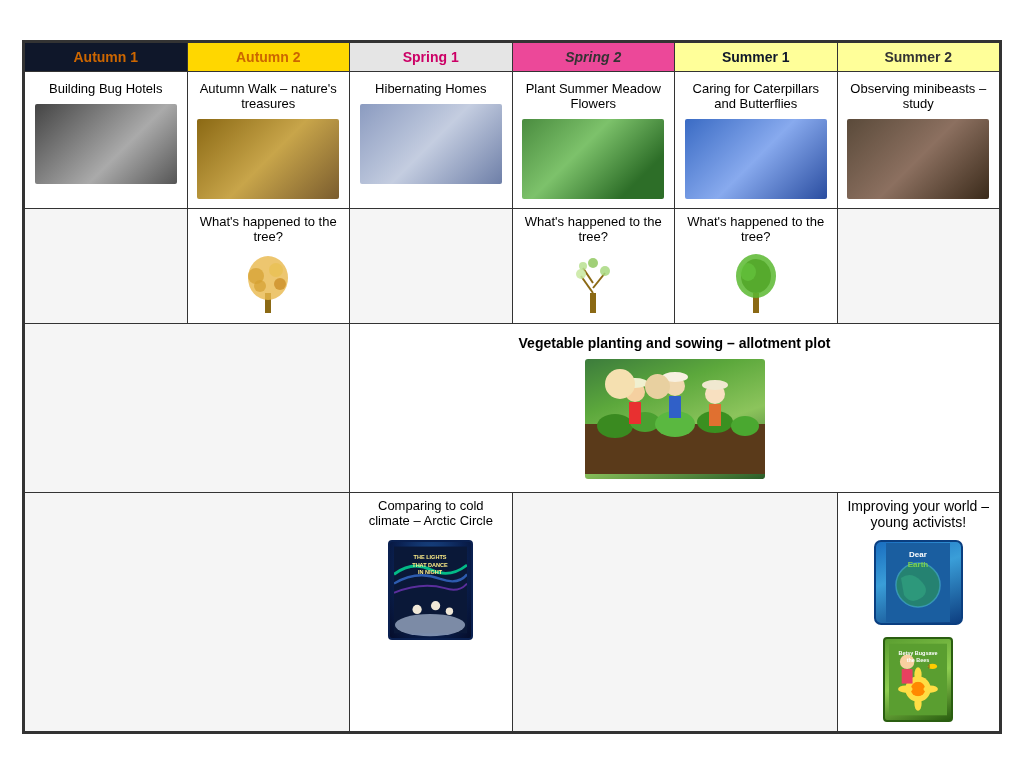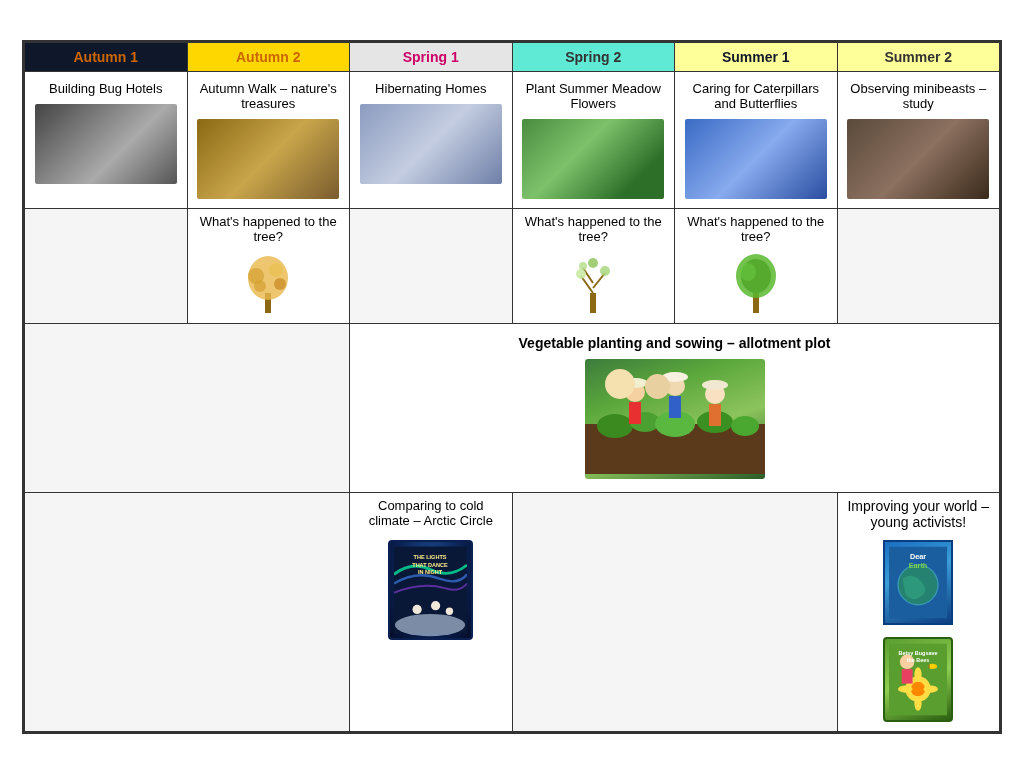--- a/index.html
+++ b/index.html
@@ -30,21 +30,21 @@
       text-align: center;
     }
     th {
       font-weight: bold;
       font-size: 14px;
       padding: 6px 4px;
     }
     .header-autumn1 { background: #0f172a; color: #cc6600; }
     .header-autumn2 { background: #ffd700; color: #cc6600; }
     .header-spring1 { background: #e5e5e5; color: #cc0066; }
-    .header-spring2 { background: #5eead4; color: #333; }
+    .header-spring2 { background: #ec4899; color: #333; font-style: italic; }
     .header-summer1 { background: #ffff99; color: #0f172a; }
     .header-summer2 { background: #ffff99; color: #333; }
     .cell-title {
       font-weight: normal;
       font-size: 13px;
       padding: 4px 2px;
     }
     .img-bugs {
       background: linear-gradient(135deg, #555 0%, #888 40%, #aaa 60%, #666 100%);
       position: relative;
@@ -325,21 +325,21 @@
                 <text x="39" y="30" text-anchor="middle" font-size="6" fill="#ffee88" font-weight="bold">IN NIGHT</text>
               </svg>
             </div>
           </div>
         </td>
         <td colspan="2" class="empty-cell" style="background:#f5f5f5;"></td>
         <td style="vertical-align:top; text-align:center;">
           <div style="font-size:14px; margin-bottom:6px;">Improving your world – young activists!</div>
 
           <div style="display:flex;justify-content:center;gap:4px;flex-wrap:wrap;">
-            <div class="book-img book-dear-earth" style="width:70px;height:85px;border-radius:0;border:2px solid #0a3e80;">
+            <div class="book-img book-dear-earth" style="width:89px;height:85px;border-radius:7px;border:2px solid #0a3e80;">
               <svg width="64" height="79" viewBox="0 0 64 79" xmlns="http://www.w3.org/2000/svg">
                 <rect width="64" height="79" fill="#1a5ea0"></rect>
 
                 <circle cx="32" cy="42" r="22" fill="#2a8a50"></circle>
                 <path d="M15,35 Q25,28 35,38 Q45,48 35,55 Q25,62 18,52 Z" fill="#3ab060" opacity="0.8"></path>
                 <circle cx="32" cy="42" r="22" fill="none" stroke="#5acce0" stroke-width="1.5" opacity="0.5"></circle>
 
                 <circle cx="32" cy="42" r="22" fill="#1a70c0" opacity="0.3"></circle>
                 <text x="32" y="14" text-anchor="middle" font-size="8" fill="#fff" font-weight="bold">Dear</text>
                 <text x="32" y="24" text-anchor="middle" font-size="8" fill="#7ecf50" font-weight="bold">Earth</text>

